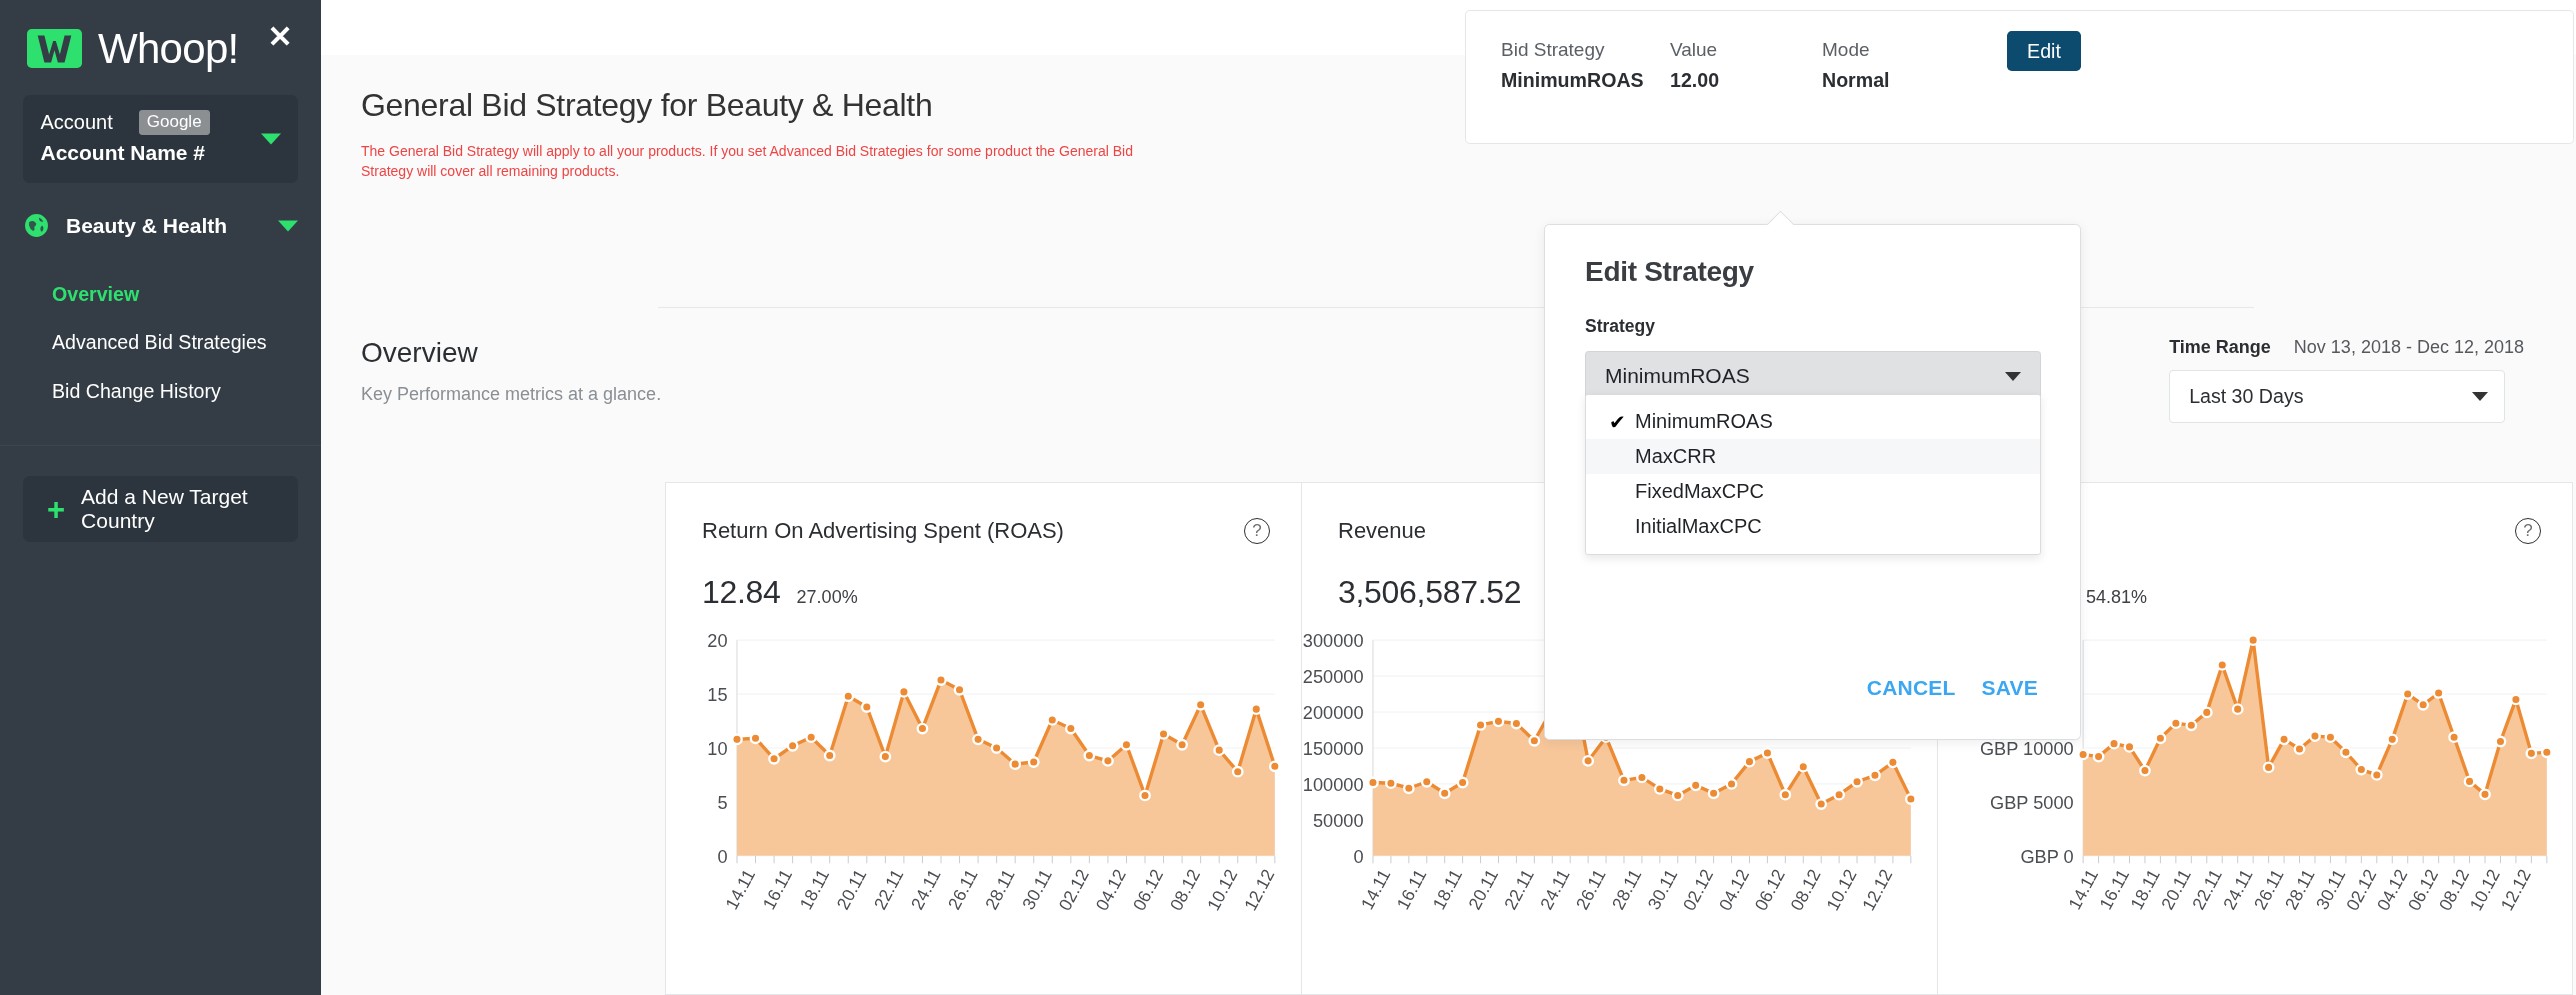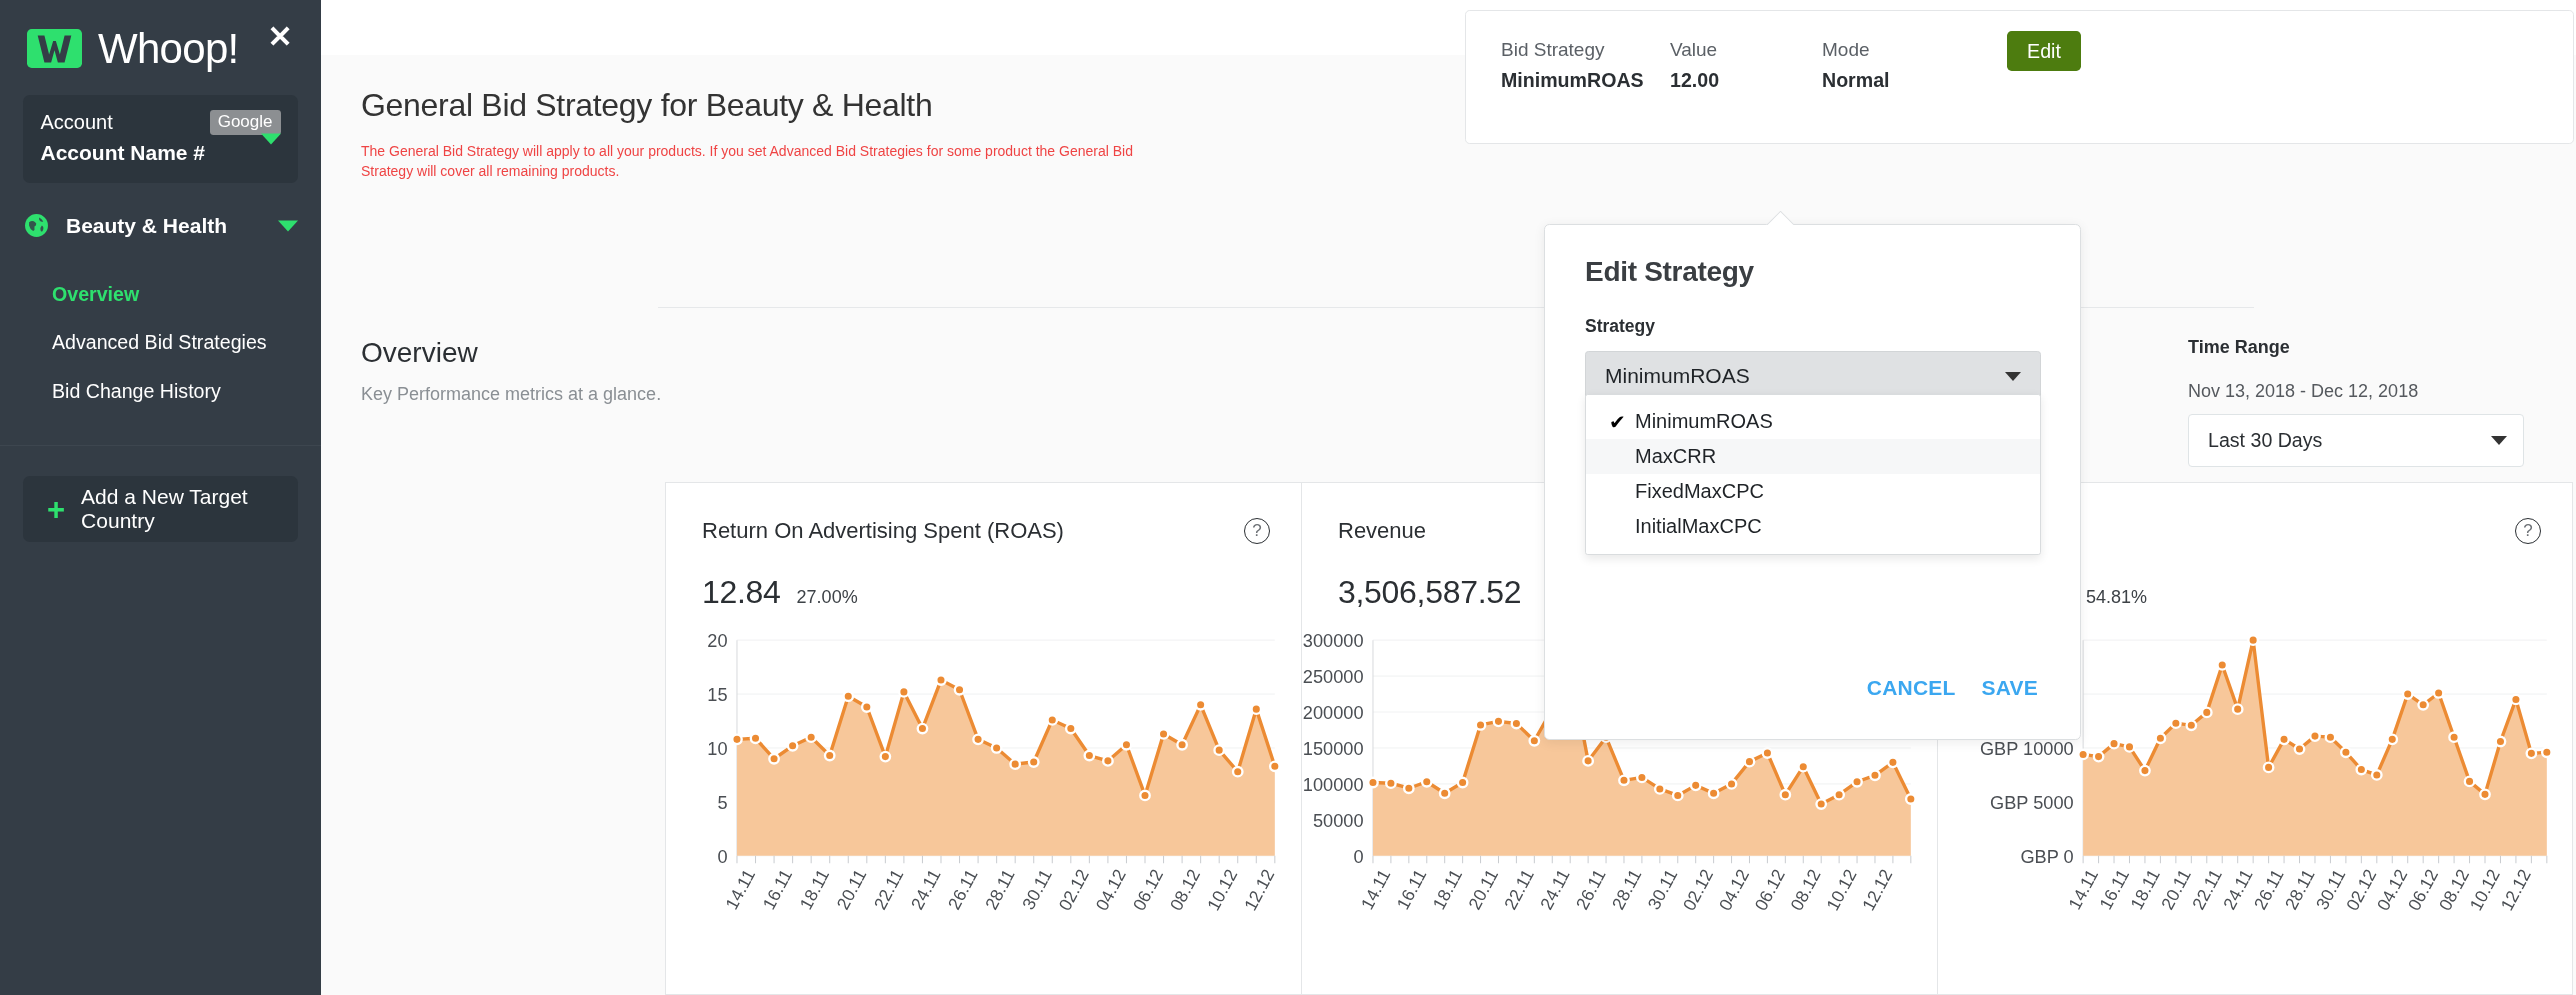--- a/index.html
+++ b/index.html
@@ -45,21 +45,21 @@
   }
 
   .account-box {
     margin: 15px 23px 0 23px;
     background: #2c353d;
     border-radius: 6.7px;
     padding: 15px 17.5px 17.5px 17.5px;
     position: relative;
     cursor: pointer;
   }
-  .account-line1 { display: flex; align-items: center; gap: 26px; justify-content: space-between; }
+  .account-line1 { display: flex; align-items: center; gap: 26px; }
   .account-label { font-size: 20px; color: #ffffff; }
   .account-tag {
     background: #8c8f92; color: #ffffff;
     font-size: 17px; padding: 2px 8px 3.4px 8px; border-radius: 3.4px;
     font-weight: 400;
   }
   .account-name { font-size: 21px; color: #ffffff; margin-top: 6px; font-weight: 700;}
   .caret-green {
     position: absolute; right: 17.5px; top: 50%; transform: translateY(-50%);
     width: 0; height: 0;
@@ -152,42 +152,42 @@
     display: flex; align-items: flex-start;
     padding: 28px 0 0 35px;
   }
   .scol { margin-right: 0; }
   .scol-bid { width: 169px; }
   .scol-val { width: 152px; }
   .scol-mode { width: 185px; }
   .scol-head { font-size: 19px; color: #5b6066; font-weight: 400; }
   .scol-val-txt { font-size: 19.6px; color: #2b2f33; font-weight: 700; margin-top: 8px; }
   .edit-btn {
-    background: #4d7c0f; color: #ffffff;
+    background: #0c4a6e; color: #ffffff;
     border: none; border-radius: 4.7px;
     width: 74px; height: 40px;
     font-size: 19.6px; cursor: pointer;
     font-family: "Liberation Sans", sans-serif;
     margin-top: -8px;
   }
 
   .hr-line {
     position: absolute; left: 337px; right: 322px; top: 307px;
     height: 0.7px; background: #e6e8ea;
   }
 
   .overview-row {
     position: absolute; left: 0; right: 0; top: 337px;
     display: flex; align-items: flex-start; justify-content: space-between;
     padding: 0 40px 0 40px;
   }
   .overview-title { font-size: 28px; color: #2b2f33; font-weight: 400; }
   .overview-sub { font-size: 18px; color: #8a8f94; margin-top: 15px; }
   .timerange-block { margin-right: 0px; padding-right: 12px;}
-  .tr-top { display: flex; align-items: baseline; gap: 23px; flex-direction: column; }
+  .tr-top { display: flex; align-items: baseline; gap: 23px; }
   .tr-label { font-size: 18px; color: #2b2f33; font-weight: 700; }
   .tr-dates { font-size: 18px; color: #55595e; }
   .tr-select {
     margin-top: 12px;
     width: 336px; height: 53px;
     border: 0.7px solid #dfe4e6; border-radius: 4px;
     background: #ffffff;
     display: flex; align-items: center; justify-content: space-between;
     padding: 0 16px 0 19px;
     cursor: pointer;

